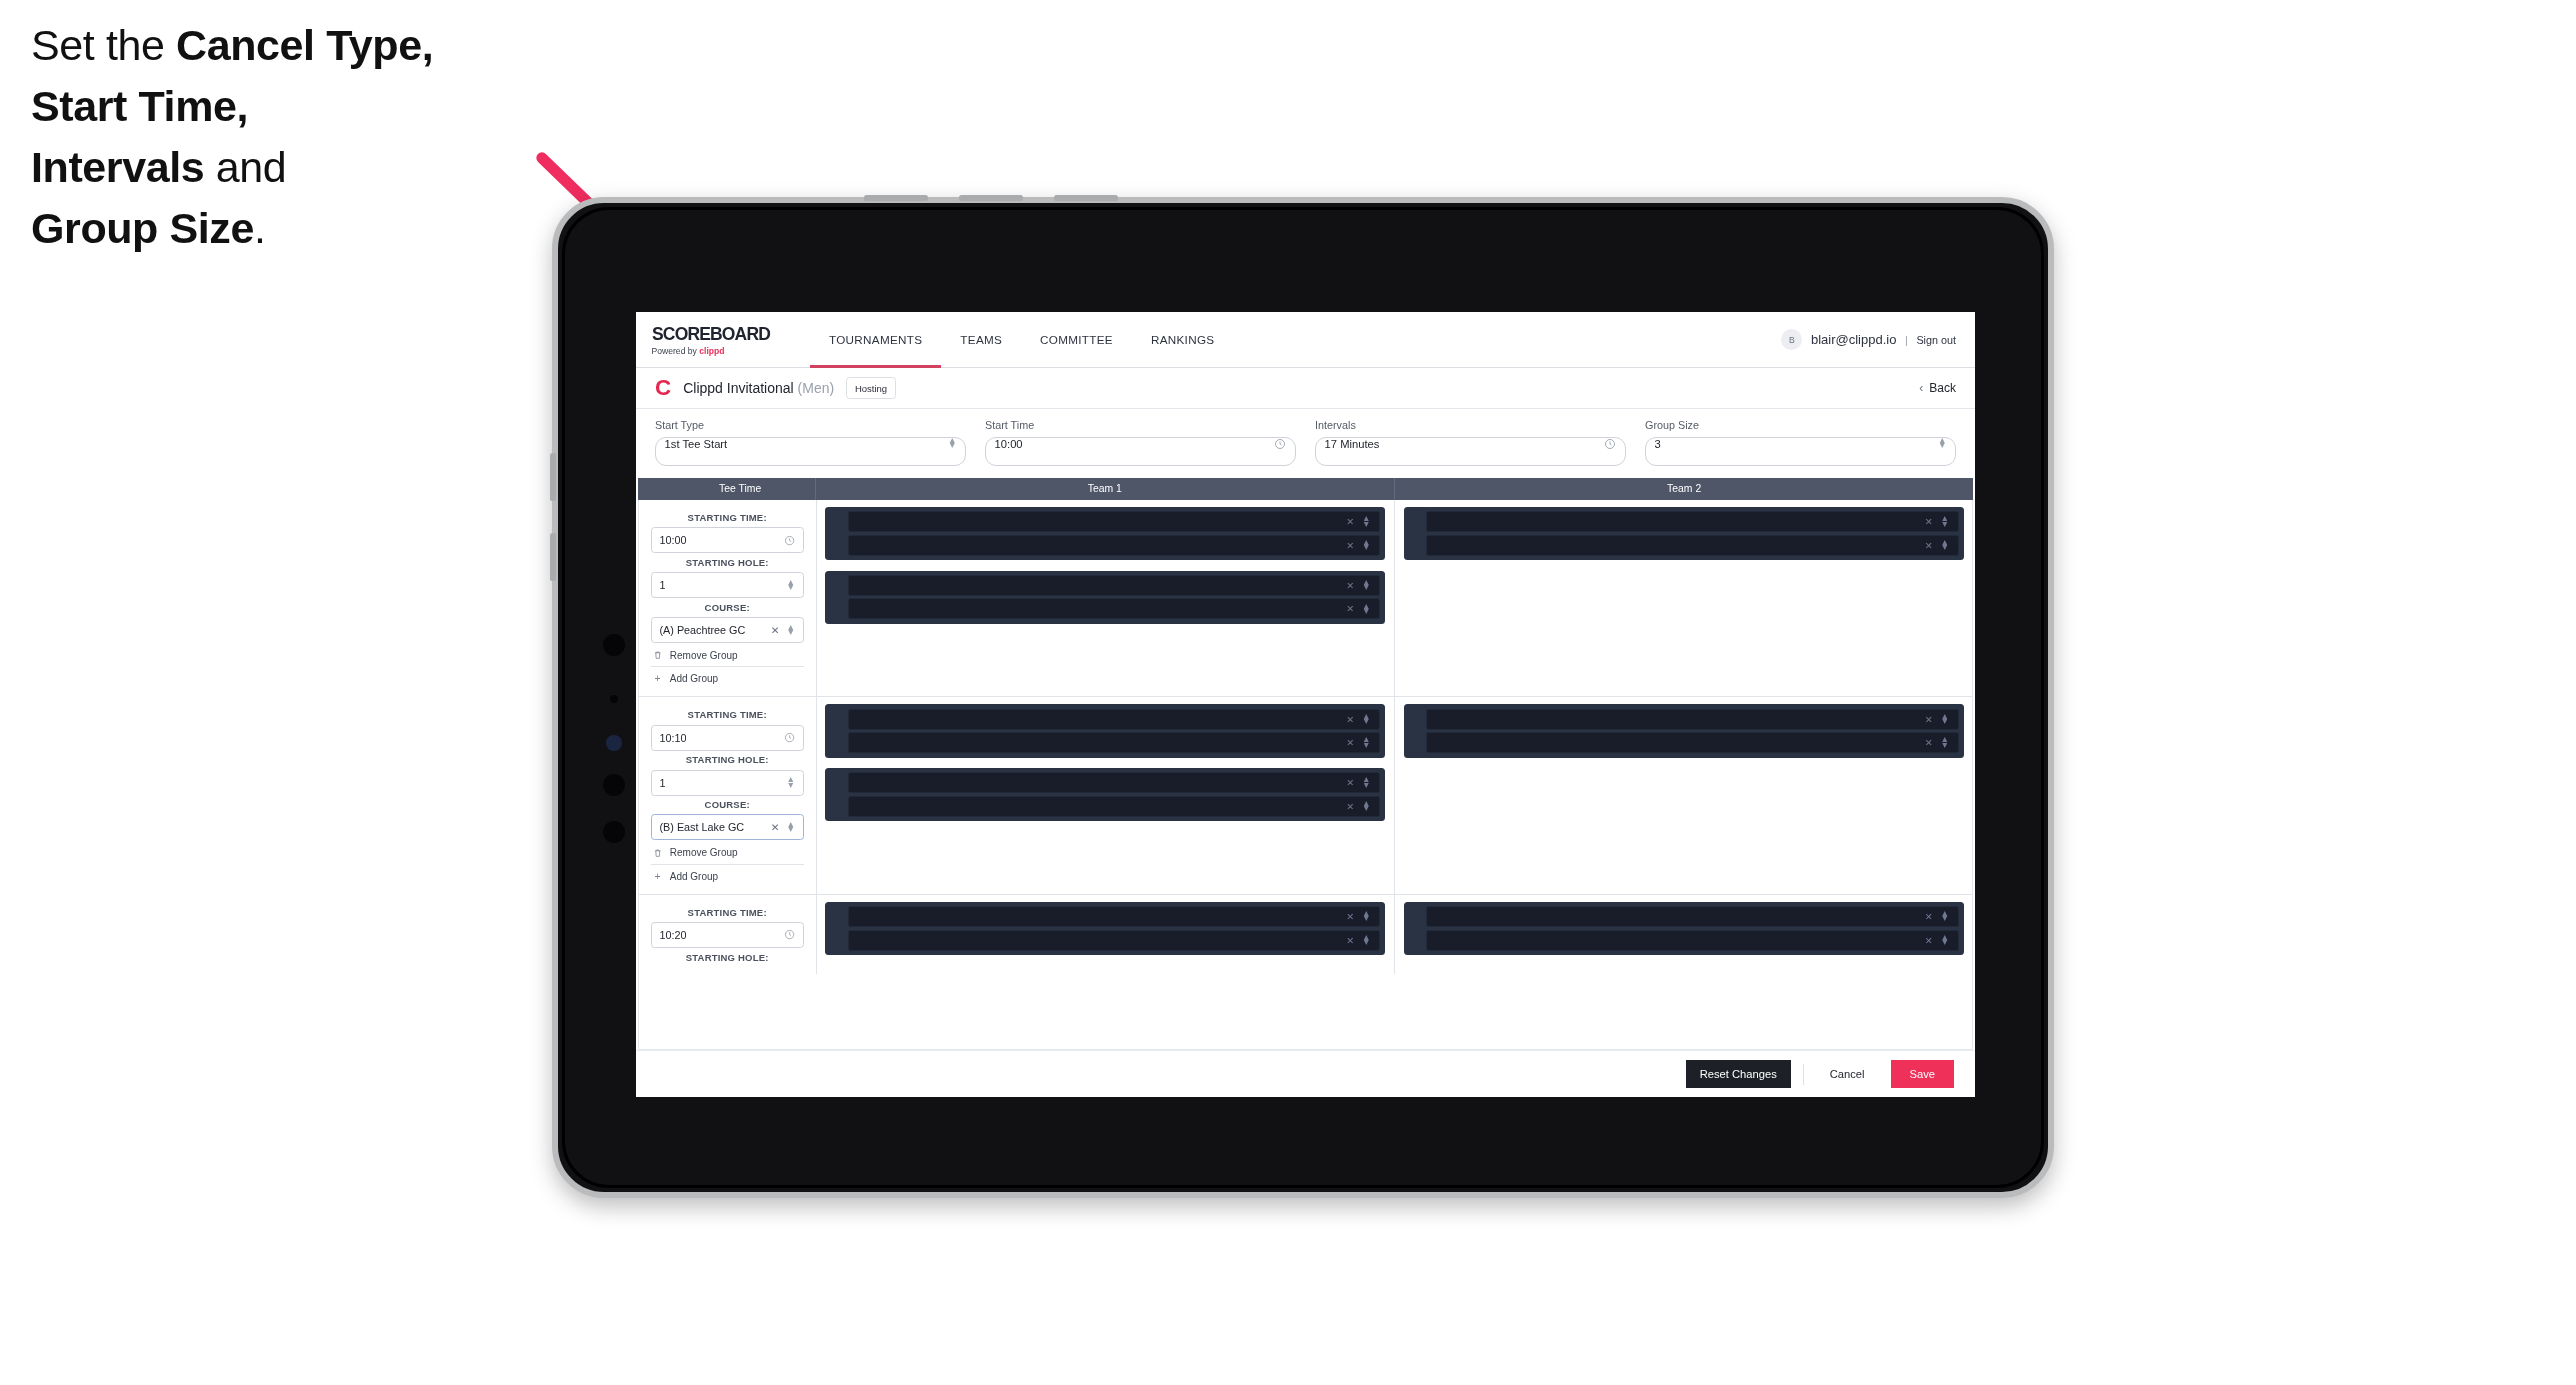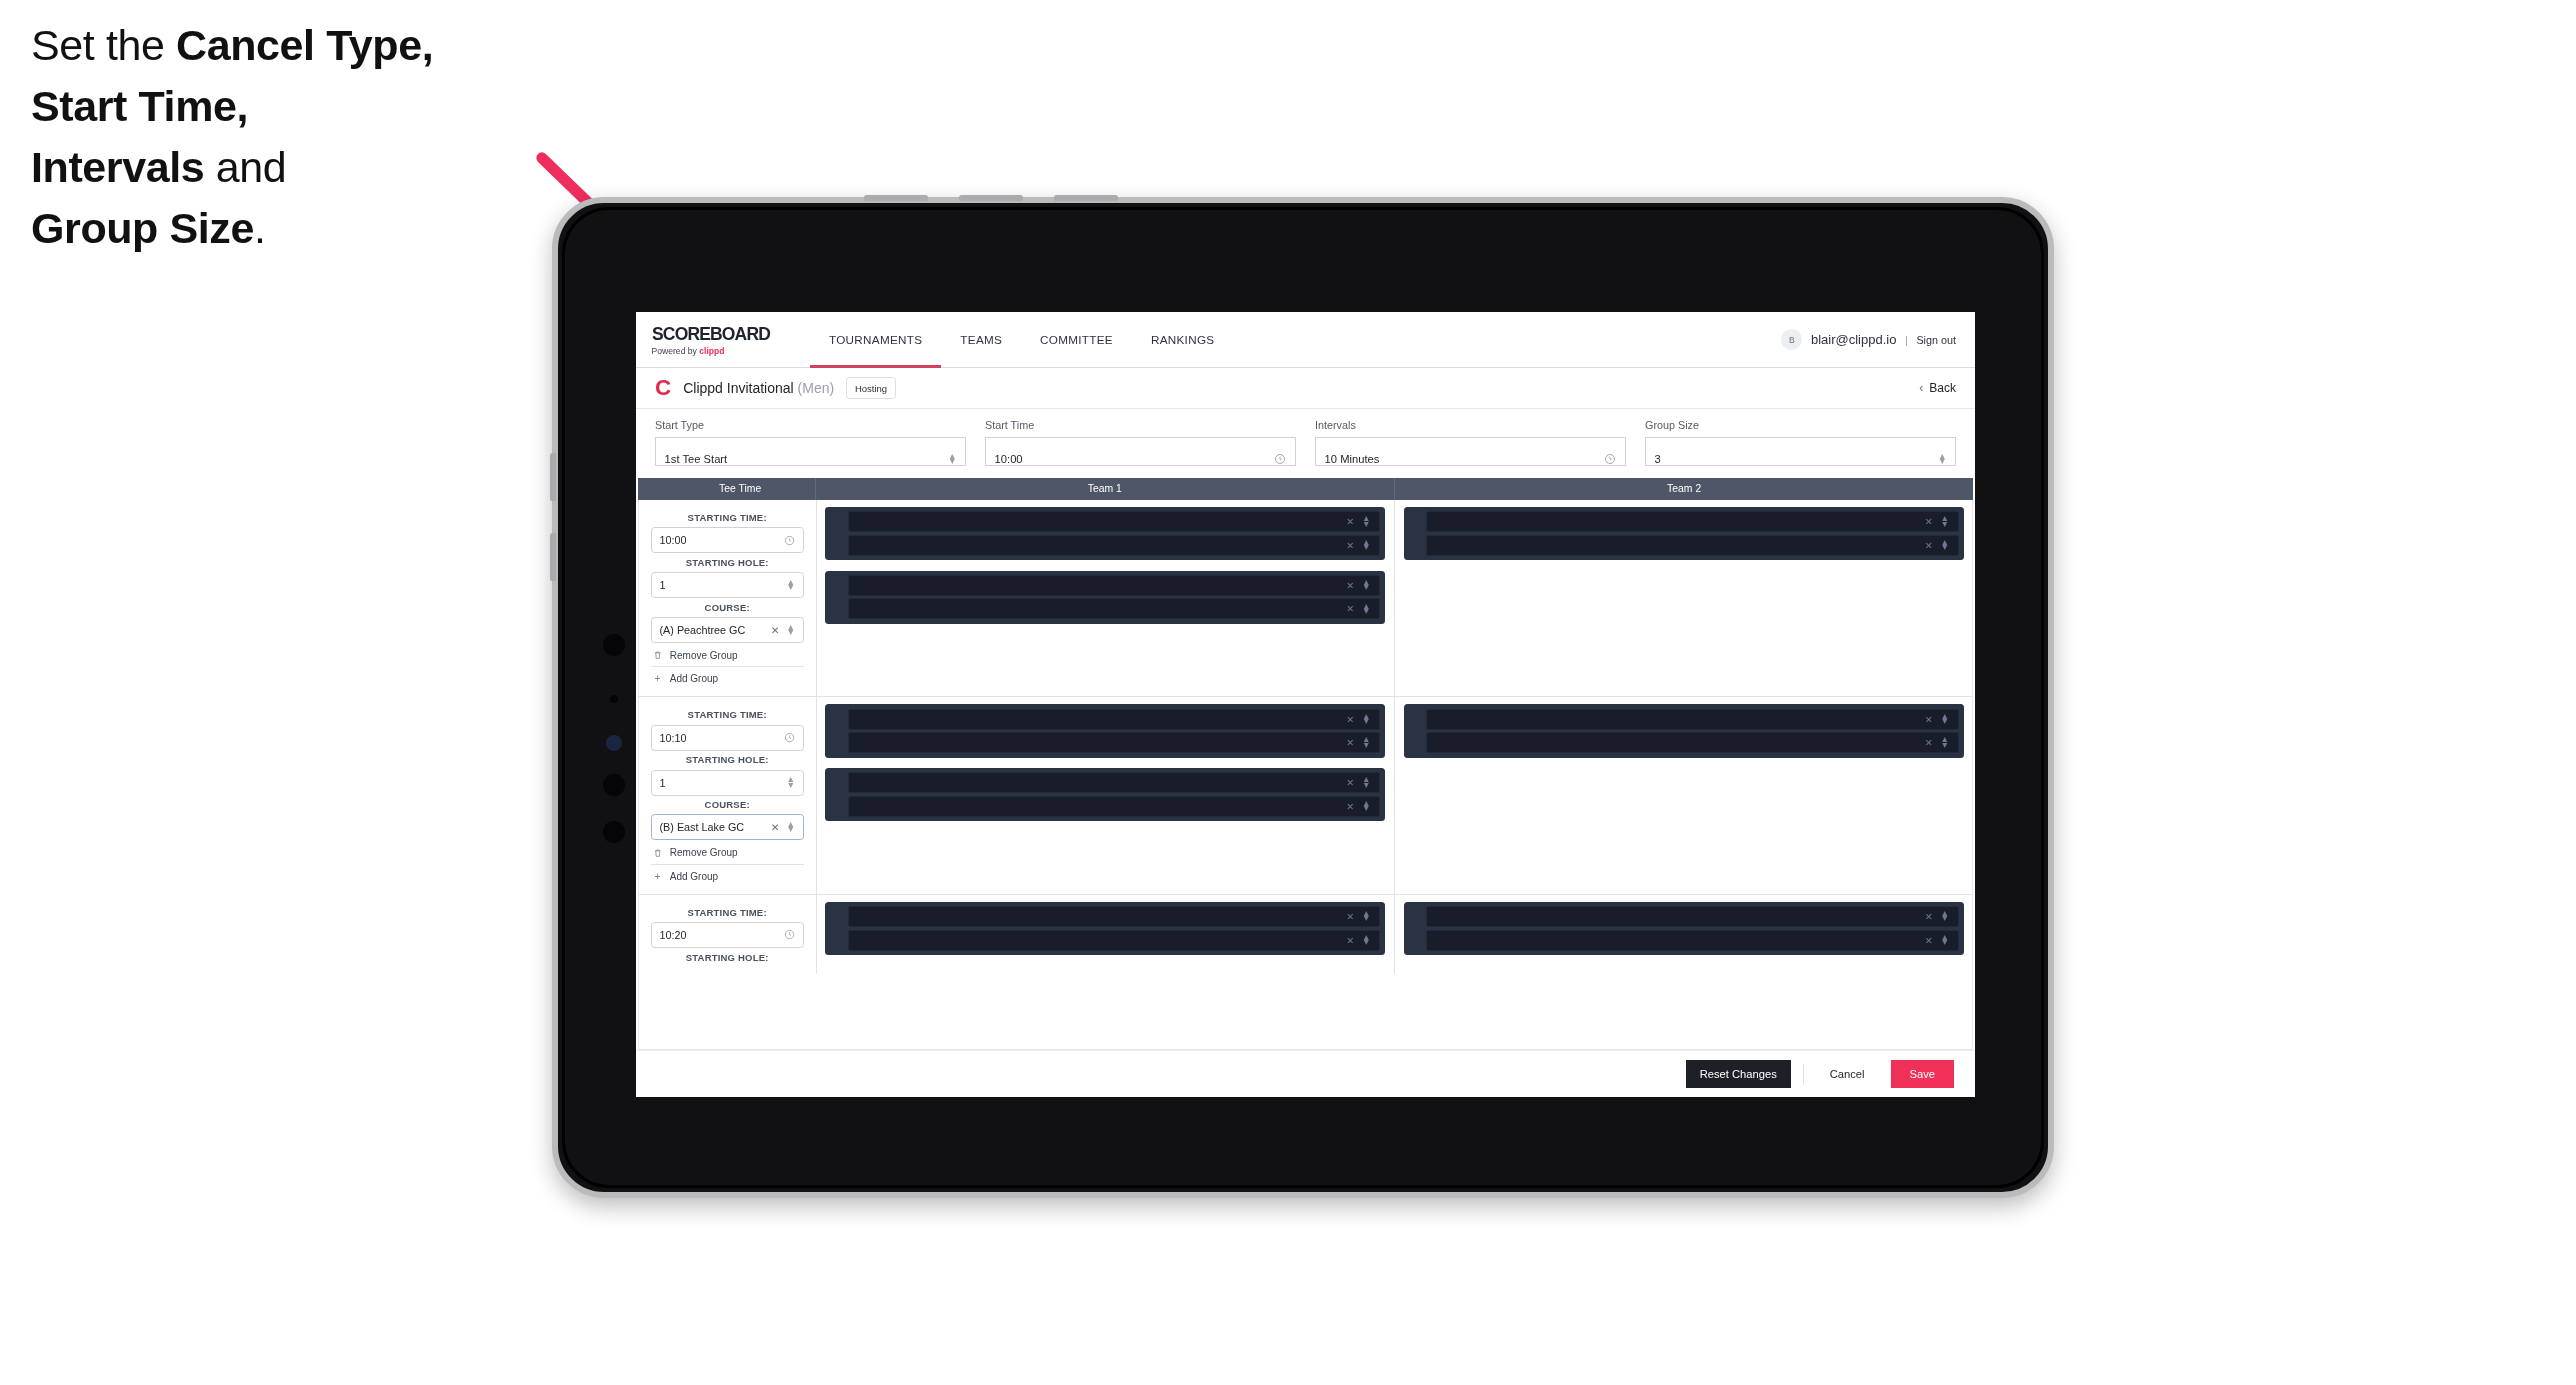--- a/index.html
+++ b/index.html
@@ -88,22 +88,22 @@
   .badge-host { margin-left: 12px; border:0.9px solid #dcdfe4; border-radius:3.5px; padding: 4.3px 7.8px;
                 font-size: 9.5px; color:#2b2f38; background:#fff; }
   .back-link { margin-left:auto; font-size: 12px; color:#23262e; display:flex; align-items:center; gap:6px; cursor:pointer;}
   .chev-l { font-size:12px; color:#6b7280; }
 
   
   .formrow { display:flex; gap: 19px; padding: 10.4px 19px 12px; background:#fff; flex:0 0 auto; }
   .field { flex:1; }
   .field-label { font-size: 10.8px; color:#555b66; margin-bottom: 5.2px; }
   .field-ctl {
-    height: 29px; border:0.9px solid #cfd3d9; border-radius:0; background:#fff;
-    display:flex; align-items:flex-end; padding: 0 8.6px; font-size: 11.2px; color:#23262e;
+    height: 29px; border:0.9px solid #cfd3d9; border-radius:11px; background:#fff;
+    display:flex; align-items:flex-start; padding: 0 8.6px; font-size: 11.2px; color:#23262e;
   }
   .field-ctl .val { flex:1; }
   .ico { color:#99a0ab; display:flex; align-items:center; }
 
   
   .thead { display:flex; background:#4e5668; height: 22.4px; flex:0 0 auto; margin: 0 1.7px; }
   .th { color:#fff; font-size: 10.4px; display:flex; align-items:center; justify-content:center; }
   .th-tee { width: 178px; border-right:0.9px solid #5d melt; border-right:0.9px solid #626b7d;padding-left:28px; }
   .th-t1  { flex: 1; border-right:0.9px solid #626b7d; }
   .th-t2  { flex: 1; }
@@ -240,21 +240,21 @@
               <svg width="12" height="12" viewBox="0 0 24 24" fill="none" stroke="#99a0ab" stroke-width="1.8">
                   <circle cx="12" cy="12" r="9"></circle>
                   <path d="M12 7v5l3 2"></path>
                 </svg>
             </span>
           </div>
         </div>
         <div class="field">
           <div class="field-label">Intervals</div>
           <div class="field-ctl">
-            <span class="val">10 Minutes</span>
+            <span class="val">17 Minutes</span>
             <span class="ico">
               <svg width="12" height="12" viewBox="0 0 24 24" fill="none" stroke="#99a0ab" stroke-width="1.8">
                   <circle cx="12" cy="12" r="9"></circle>
                   <path d="M12 7v5l3 2"></path>
                 </svg>
             </span>
           </div>
         </div>
         <div class="field">
           <div class="field-label">Group Size</div>

